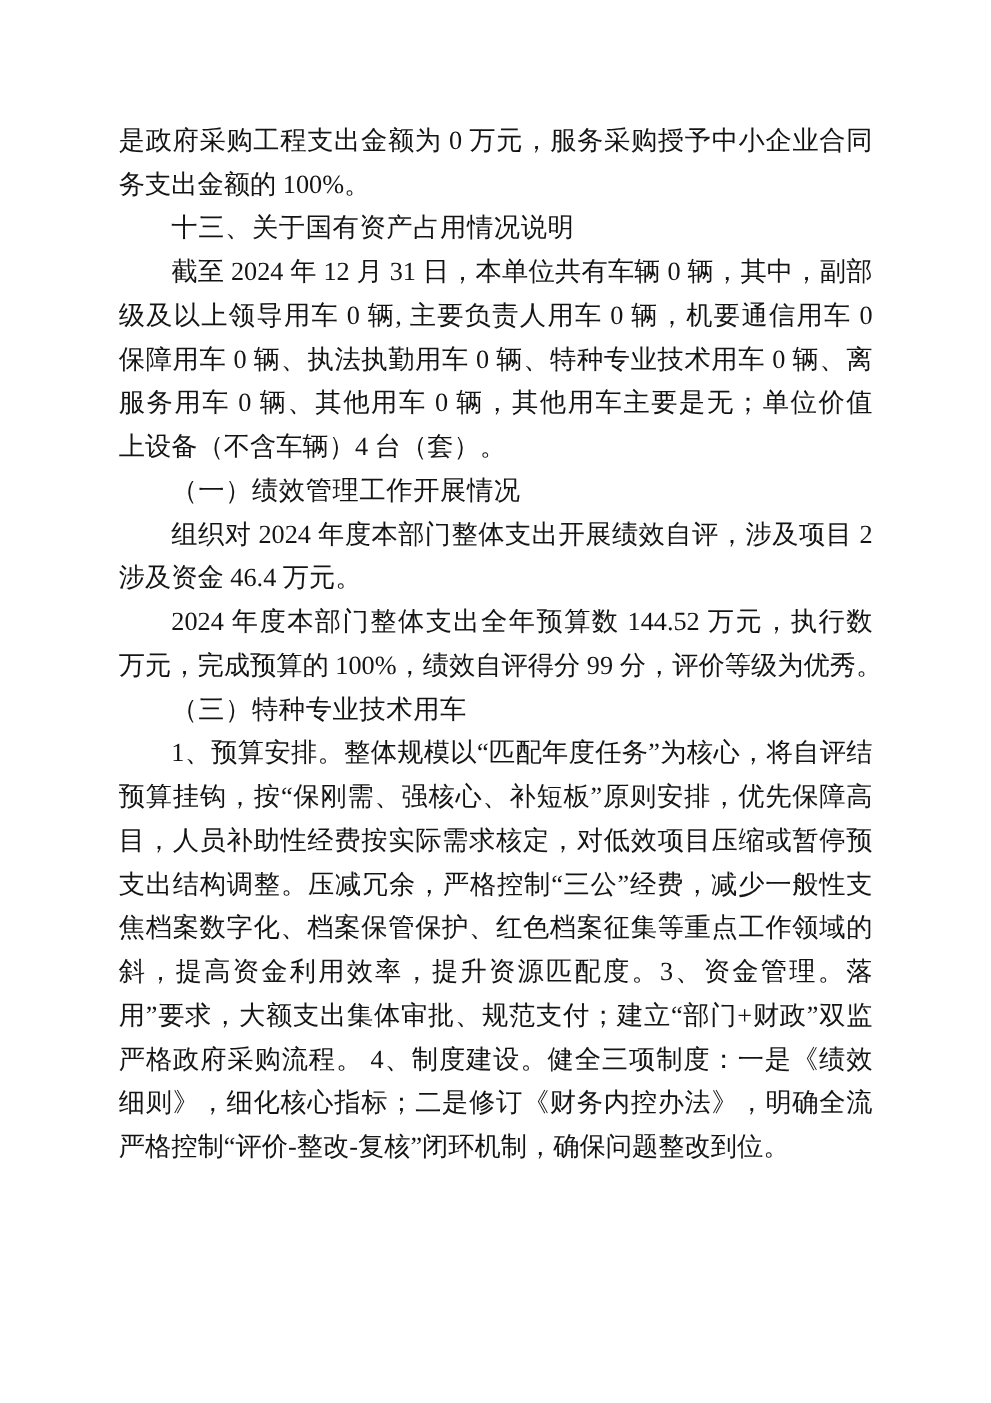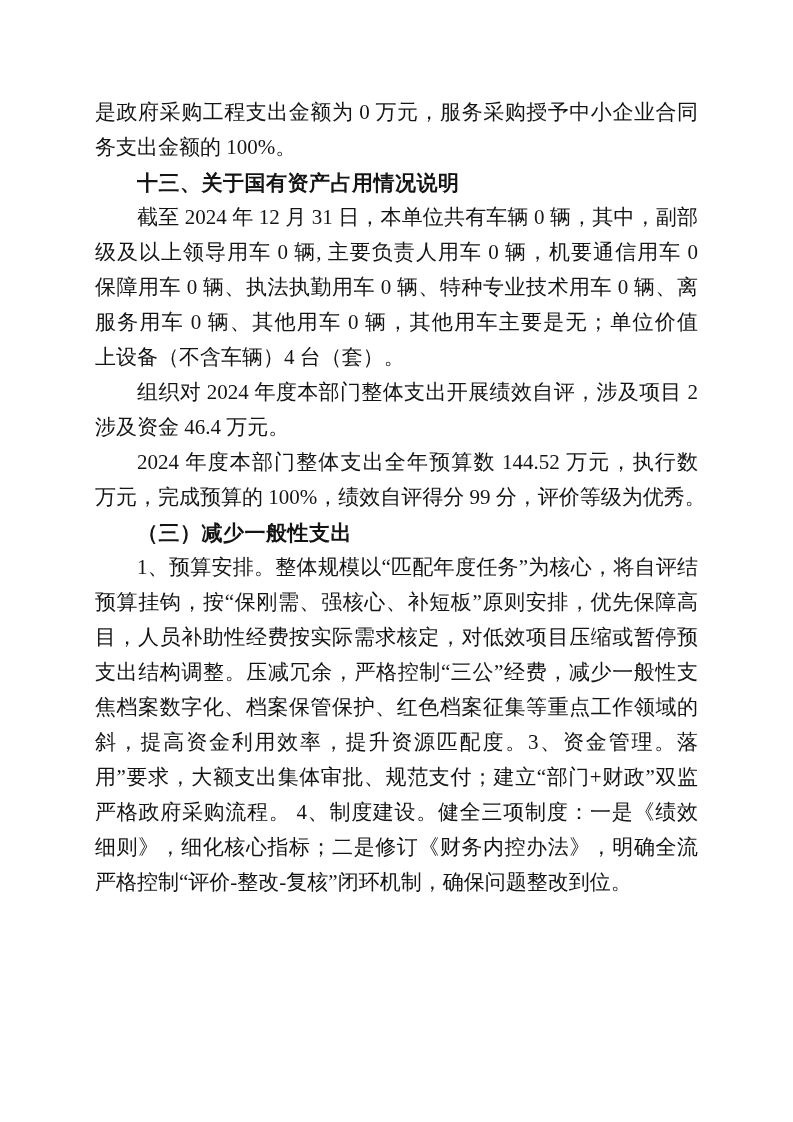--- a/index.html
+++ b/index.html
@@ -36,43 +36,44 @@
     white-space: normal;
     text-align: justify;
     text-align-last: justify;
     overflow: hidden;
   }
   .indent {
     padding-left: 42px;
   }
   .heading, .subheading {
     font-family: "Liberation Sans", "DejaVu Sans", sans-serif;
-    font-weight: 700;
+    font-weight: 400;
     padding-left: 42px;
     letter-spacing: 0.5px;
   }
 </style>
 </head>
 <body>
 
 <div class="page">
   <div class="content">
     <div class="line body justify">是政府采购工程支出金额为 0 万元，服务采购授予中小企业合同金额占服</div>
     <div class="line body">务支出金额的 100%。</div>
     <div class="line heading">十三、关于国有资产占用情况说明</div>
     <div class="line body indent justify">截至 2024 年 12 月 31 日，本单位共有车辆 0 辆，其中，副部（省）</div>
     <div class="line body justify">级及以上领导用车 0 辆, 主要负责人用车 0 辆，机要通信用车 0 辆、应急</div>
     <div class="line body justify">保障用车 0 辆、执法执勤用车 0 辆、特种专业技术用车 0 辆、离退休干部</div>
     <div class="line body justify">服务用车 0 辆、其他用车 0 辆，其他用车主要是无；单位价值 100 万元以</div>
     <div class="line body">上设备（不含车辆）4 台（套）。</div>
+    <div class="line subheading">（一）绩效管理工作开展情况</div>
     <div class="line body indent justify">组织对 2024 年度本部门整体支出开展绩效自评，涉及项目 2 个，共</div>
     <div class="line body">涉及资金 46.4 万元。</div>
     <div class="line body indent justify">2024 年度本部门整体支出全年预算数 144.52 万元，执行数 144.52</div>
     <div class="line body">万元，完成预算的 100%，绩效自评得分 99 分，评价等级为优秀。</div>
-    <div class="line subheading">（三）减少一般性支出</div>
+    <div class="line subheading">（三）特种专业技术用车</div>
     <div class="line body indent justify">1、预算安排。整体规模以“匹配年度任务”为核心，将自评结果与</div>
     <div class="line body justify">预算挂钩，按“保刚需、强核心、补短板”原则安排，优先保障高成效项</div>
     <div class="line body justify">目，人员补助性经费按实际需求核定，对低效项目压缩或暂停预算。2、</div>
     <div class="line body justify">支出结构调整。压减冗余，严格控制“三公”经费，减少一般性支出，聚</div>
     <div class="line body justify">焦档案数字化、档案保管保护、红色档案征集等重点工作领域的资源倾</div>
     <div class="line body justify">斜，提高资金利用效率，提升资源匹配度。3、资金管理。落实“规范使</div>
     <div class="line body justify">用”要求，大额支出集体审批、规范支付；建立“部门+财政”双监控，</div>
     <div class="line body justify">严格政府采购流程。 4、制度建设。健全三项制度：一是《绩效目标管理</div>
     <div class="line body justify">细则》，细化核心指标；二是修订《财务内控办法》，明确全流程规范；</div>
     <div class="line body">严格控制“评价-整改-复核”闭环机制，确保问题整改到位。</div>

